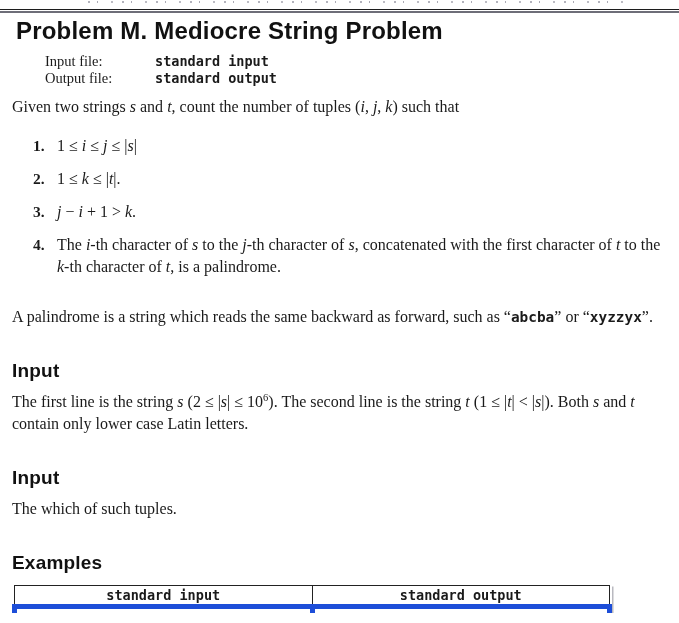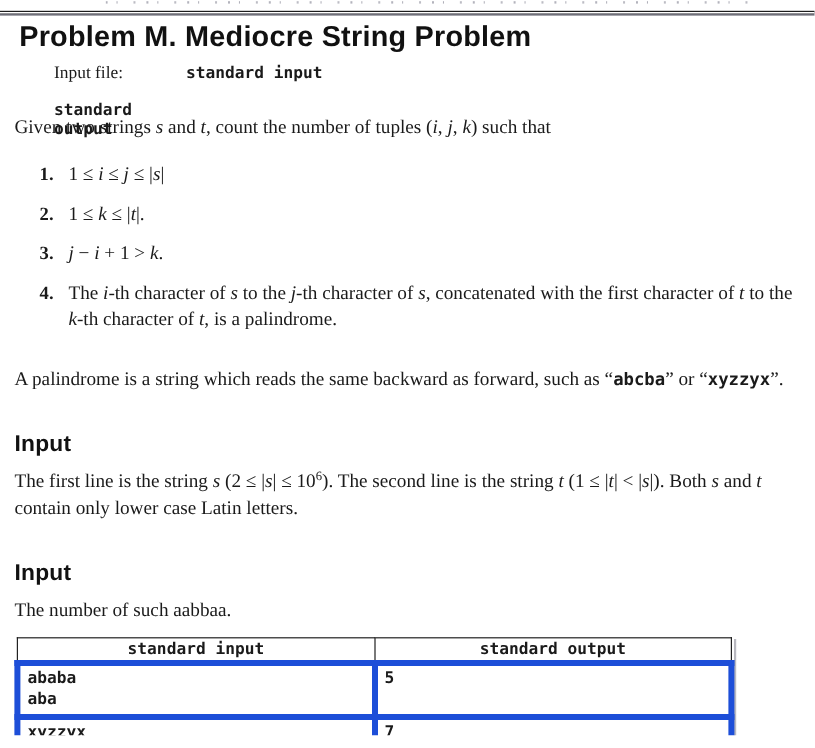--- a/index.html
+++ b/index.html
@@ -43,21 +43,21 @@
     font-size: 24px;
     line-height: 1.15;
     color: #111;
     letter-spacing: .2px;
   }
   .file-info {
     position: absolute;
     top: 53px; left: 45px;
     display: grid;
     grid-template-columns: 110px auto;
-    row-gap: 15px;
+    row-gap: 1px;
     font-size: 14.5px;
     line-height: 16px;
   }
   .mono { font-family: "DejaVu Sans Mono", monospace; }
   .fi-value { font-size: 13.5px; font-weight: 600; }
   .flow {
     position: absolute;
     top: 96px; left: 12px; right: 9px;
   }
   .body-par { font-size: 16px; line-height: 22px; }
@@ -118,20 +118,21 @@
 <div class="page">
 
   <div class="clipped-header"></div>
   <div class="top-rule"></div>
 
   <h1 class="title">Problem M. Mediocre String Problem</h1>
 
   <div class="file-info">
     <span>Input file:</span>
     <span class="mono fi-value">standard input</span>
+    <span>Output file:</span>
     <span class="mono fi-value">standard output</span>
   </div>
 
   <div class="flow">
 
     <p class="body-par"><span class="seg-rm">Given two strings </span><span class="seg-it">s</span><span class="seg-rm"> and </span><span class="seg-it">t</span><span class="seg-rm">, count the number of tuples (</span><span class="seg-it">i</span><span class="seg-rm">, </span><span class="seg-it">j</span><span class="seg-rm">, </span><span class="seg-it">k</span><span class="seg-rm">) such that</span></p>
 
     <div class="conds">
       <div class="cond">
         <span class="cond-num">1.</span>
@@ -150,22 +151,23 @@
         <span class="cond-body body-par"><span class="seg-rm">The </span><span class="seg-it">i</span><span class="seg-rm">-th character of </span><span class="seg-it">s</span><span class="seg-rm"> to the </span><span class="seg-it">j</span><span class="seg-rm">-th character of </span><span class="seg-it">s</span><span class="seg-rm">, concatenated with the first character of </span><span class="seg-it">t</span><span class="seg-rm"> to the </span><span class="seg-it">k</span><span class="seg-rm">-th character of </span><span class="seg-it">t</span><span class="seg-rm">, is a palindrome.</span></span>
       </div>
     </div>
 
     <p class="body-par par-gap"><span class="seg-rm">A palindrome is a string which reads the same backward as forward, such as “</span><span class="seg-tt">abcba</span><span class="seg-rm">” or “</span><span class="seg-tt">xyzzyx</span><span class="seg-rm">”.</span></p>
 
     <h2 class="sec-head">Input</h2>
     <p class="body-par sec-body"><span class="seg-rm">The first line is the string </span><span class="seg-it">s</span><span class="seg-rm"> (2 ≤ |</span><span class="seg-it">s</span><span class="seg-rm">| ≤ 10</span><span class="seg-sup">6</span><span class="seg-rm">). The second line is the string </span><span class="seg-it">t</span><span class="seg-rm"> (1 ≤ |</span><span class="seg-it">t</span><span class="seg-rm">| &lt; |</span><span class="seg-it">s</span><span class="seg-rm">|). Both </span><span class="seg-it">s</span><span class="seg-rm"> and </span><span class="seg-it">t</span><span class="seg-rm"> contain only lower case Latin letters.</span></p>
 
     <h2 class="sec-head">Input</h2>
-    <p class="body-par sec-body">The number of such aabbaa.</p>
+    <p class="body-par sec-body">The which of such tuples.</p>
 
+    <h2 class="sec-head">Examples</h2>
 
     <table class="ex-table">
       <thead>
         <tr>
           <th>standard input</th>
           <th>standard output</th>
         </tr>
       </thead>
       <tbody>
         <tr>

